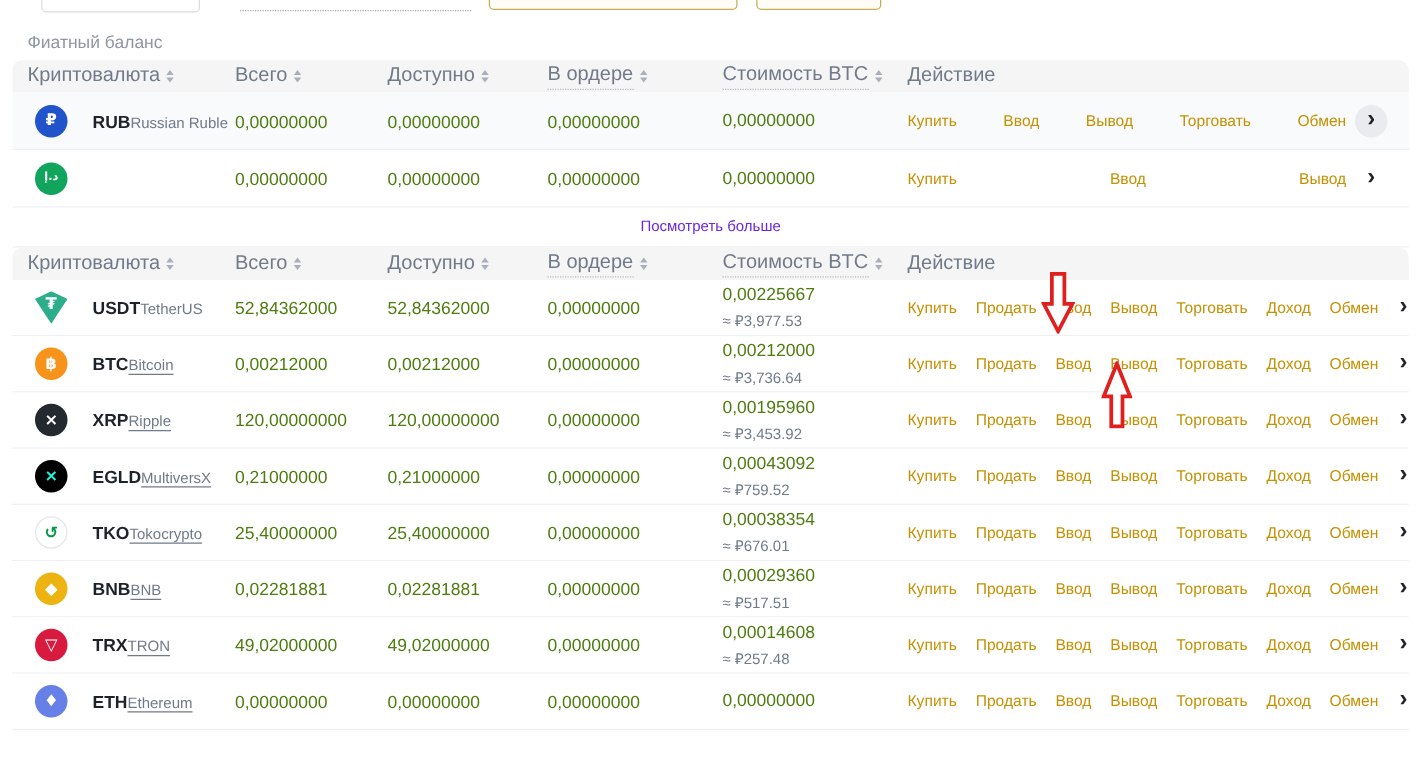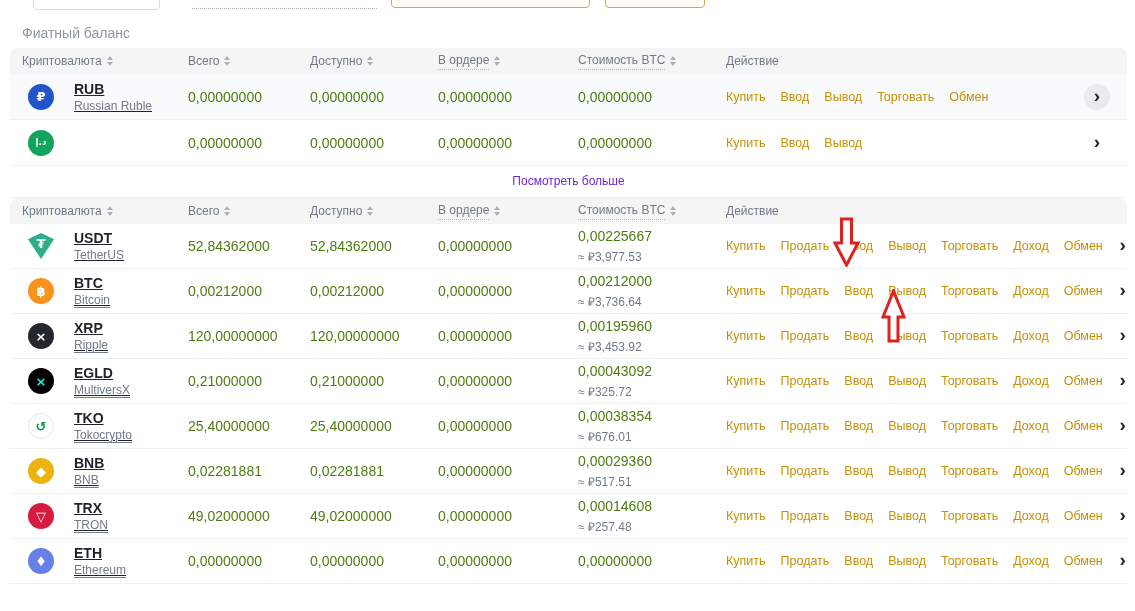--- a/index.html
+++ b/index.html
@@ -33,21 +33,21 @@
   .section-title.crypto { margin-top: 9px; }
   .table { margin: 0 8px 0 10px; }
   .grid {
     display: grid;
     grid-template-columns: 166px 122px 128px 140px 140px 1fr 40px;
     align-items: center;
     padding-left: 12px; padding-right: 10px;
   }
   .thead {
     height: 26px; background: #f5f5f5; border-radius: 8px 8px 0 0;
-    color: #707a8a; font-size: 12px;
+    color: #707a8a; font-size: 16px;
   }
   .hcell { display: flex; align-items: center; }
   .hl.dotted { border-bottom: 1px dotted #b7bdc6; padding-bottom: 2px; }
   .sort { display: inline-flex; flex-direction: column; gap: 2px; margin-left: 5px; }
   .sort i { display: block; width: 0; height: 0;
     border-left: 3.5px solid transparent; border-right: 3.5px solid transparent; }
   .sort .u { border-bottom: 4px solid #aab0bb; }
   .sort .d { border-top: 4px solid #aab0bb; }
 
   .row { height: 45px; border-bottom: 1px solid #eef0f3; background: #fff; }
@@ -57,30 +57,30 @@
   .coin-cell { display: flex; align-items: center; }
   .coin-icon {
     width: 26px; height: 26px; border-radius: 50%; flex: none; margin-left: 6px;
     display: flex; align-items: center; justify-content: center;
     color: #fff; font-size: 13px; font-weight: 700;
     font-family: "DejaVu Sans", sans-serif; line-height: 1;
   }
   .coin-icon.shield { border-radius: 0;
     clip-path: polygon(50% 0, 100% 24%, 50% 100%, 0 24%); padding-bottom: 5px; }
   .coin-icon.small-glyph { font-size: 9px; }
-  .coin-names { margin-left: 20px; display: flex; flex-direction: column; text-decoration: underline; }
+  .coin-names { margin-left: 20px; display: flex; flex-direction: row; }
   .coin-symbol { font-size: 14px; font-weight: 700; line-height: 16px; }
   .coin-name { font-size: 12px; color: #707a8a; margin-top: 3px; line-height: 13px; }
   .coin-name.link { text-decoration: underline; text-underline-offset: 3px; cursor: pointer; }
 
   .num { font-size: 14px; color: #4d7c0f; }
   .btc-cell .sub { display: block; font-size: 12px; color: #707a8a; margin-top: 3px; }
 
   .acell { padding-left: 8px; }
-  .actions { display: flex; align-items: center; gap: 15px; }
+  .actions { display: flex; align-items: center; gap: 15px; justify-content: space-between; }
   .action-link { font-size: 12.5px; color: #c49104; white-space: nowrap; cursor: pointer; }
 
   .chev-cell { display: flex; justify-content: center; }
   .chev {
     width: 26px; height: 26px; border-radius: 50%;
     display: flex; align-items: center; justify-content: center;
     font-size: 19px; font-weight: 700; color: #1e2329; cursor: pointer;
     padding-bottom: 2px;
   }
   .chev.circled { background: #e9ebee; }
@@ -313,21 +313,21 @@
           <div class="coin-cell">
             <span class="coin-icon " style="background: rgb(0, 0, 0); color: rgb(35, 247, 221);">×</span>
             <div class="coin-names">
               <span class="coin-symbol">EGLD</span>
               <span class="coin-name link">MultiversX</span>
             </div>
           </div>
           <div class="num">0,21000000</div>
           <div class="num">0,21000000</div>
           <div class="num">0,00000000</div>
-          <div class="btc-cell"><span class="num">0,00043092</span><span class="sub">≈ ₽325.72</span></div>
+          <div class="btc-cell"><span class="num">0,00043092</span><span class="sub">≈ ₽759.52</span></div>
           <div class="actions acell">
             <span class="action-link">Купить</span>
             <span class="action-link">Продать</span>
             <span class="action-link">Ввод</span>
             <span class="action-link">Вывод</span>
             <span class="action-link">Торговать</span>
             <span class="action-link">Доход</span>
             <span class="action-link">Обмен</span>
           </div>
           <div class="chev-cell">

